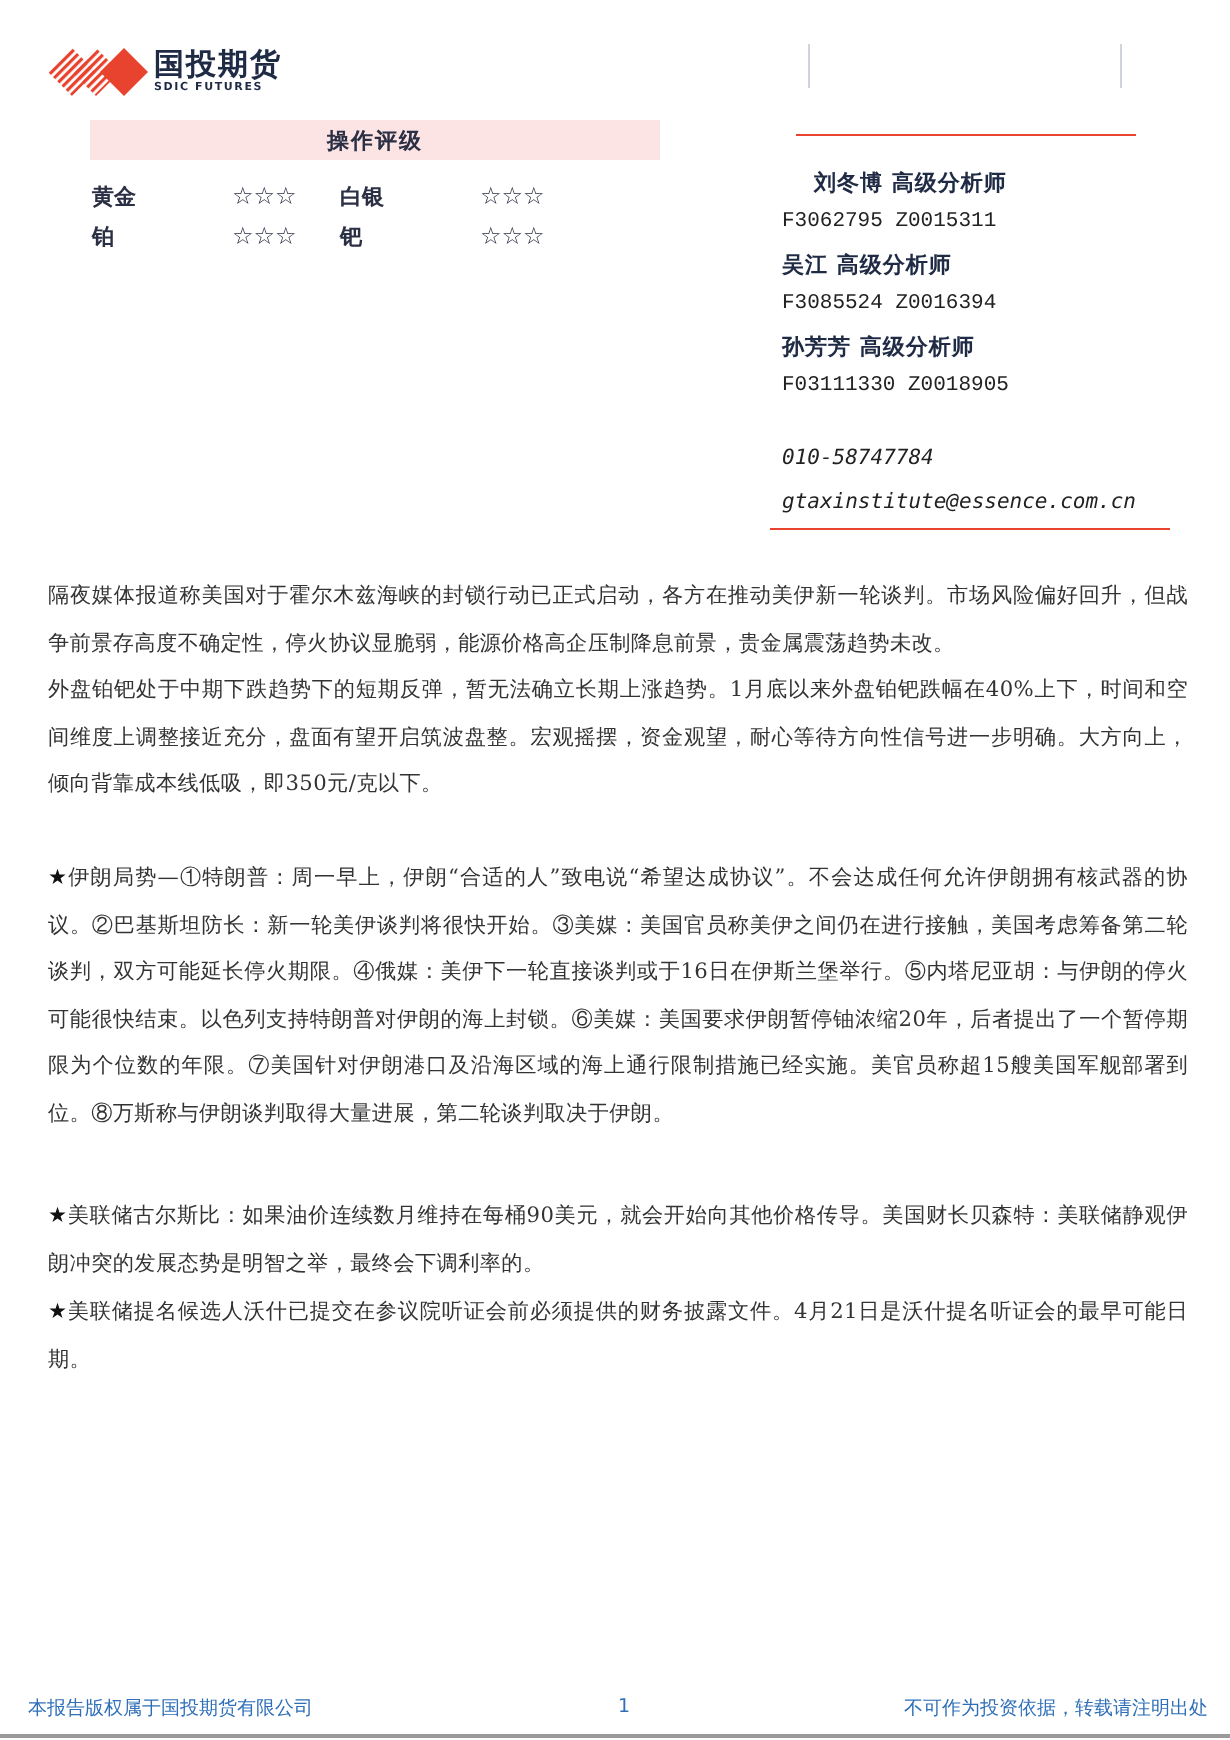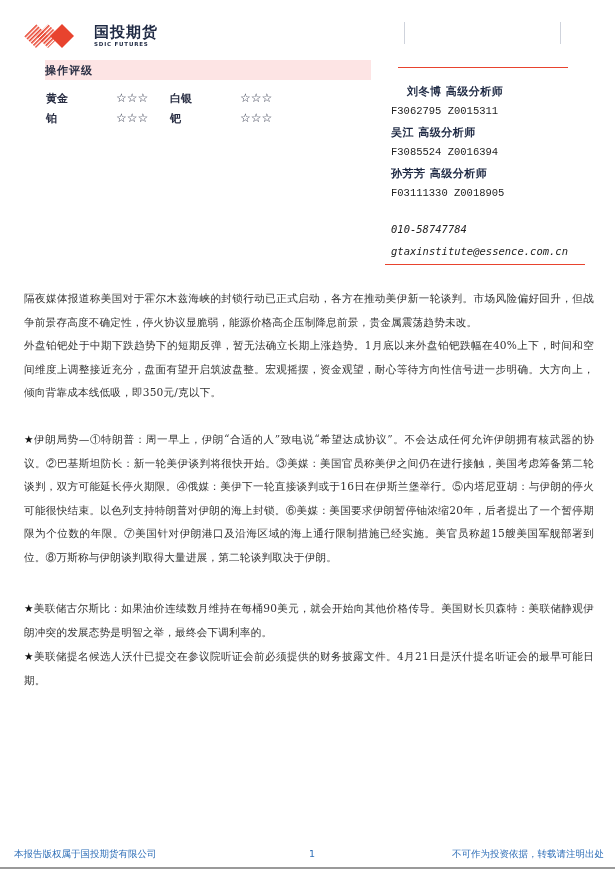--- a/index.html
+++ b/index.html
@@ -6,21 +6,21 @@
     html, body {
       width: 615px; height: 870px; background: #ffffff; overflow: hidden;
       font-family: "DejaVu Serif", "Liberation Serif", serif;
       color: #333333;
     }
     .page { position: relative; width: 615px; height: 870px; }
 
     
     .logo { position: absolute; left: 24px; top: 24px; display: flex; align-items: center; }
     .logo-mark { width: 50px; height: 24px; position: relative; }
-    .logo-text { margin-left: 20px; display: flex; flex-direction: column; line-height: 1; }
+    .logo-text { margin-left: 3px; display: flex; flex-direction: column; line-height: 1; }
     .logo-cn { font-family: "DejaVu Sans", sans-serif; font-weight: bold; font-size: 15px; color: #1f2a44; letter-spacing: 1px; }
     .logo-en { font-family: "DejaVu Sans", sans-serif; font-weight: bold; font-size: 5.5px; color: #1f2a44; letter-spacing: 0.8px; margin-top: 2px; }
 
     
     .banner {
       position: absolute; left: 405px; top: 22px; width: 150px; height: 22px;
       background: #222642;
       clip-path: polygon(3% 0, 100% 0, 97% 100%, 0 100%);
       display: flex; align-items: center; justify-content: center;
     }
@@ -29,22 +29,22 @@
     .banner-edge-r { position: absolute; left: 560px; top: 22px; width: 1px; height: 22px; background: #cfd3dc; }
 
     .date {
       position: absolute; left: 400px; top: 55px; width: 170px; text-align: center;
       font-family: "DejaVu Sans", sans-serif; font-size: 9.5px; font-weight: bold; color: #e8432e;
     }
     .date-line { position: absolute; left: 398px; top: 67px; width: 170px; height: 1px; background: #e8432e; }
 
     
     .rating-header {
-      position: absolute; left: 45px; top: 60px; width: 326px; height: 20px;
-      background: #fde4e4; display: flex; align-items: center; 
+      position: absolute; left: 45px; top: 60px; width: 285px; height: 20px;
+      background: #fde4e4; display: flex; align-items: center; justify-content: center;
     }
     .rating-title { font-size: 11px; font-weight: bold; color: #2a2f44; letter-spacing: 1px; }
     .rating-row { position: absolute; left: 46px; font-size: 11px; color: #2a2f44; font-weight: bold; }
     .rating-row span { position: absolute; white-space: nowrap; }
     .stars { color: #2a2f44; letter-spacing: 0px; font-size: 12px; font-family: "DejaVu Sans", sans-serif; }
 
     
     .analyst { position: absolute; left: 391px; font-size: 11px; color: #222; white-space: nowrap; }
     .analyst-name { font-weight: bold; color: #1f2a44; letter-spacing: 0.5px; }
     .analyst-id { font-family: Liberation Mono, monospace; font-size: 10.5px; color: #222; }

